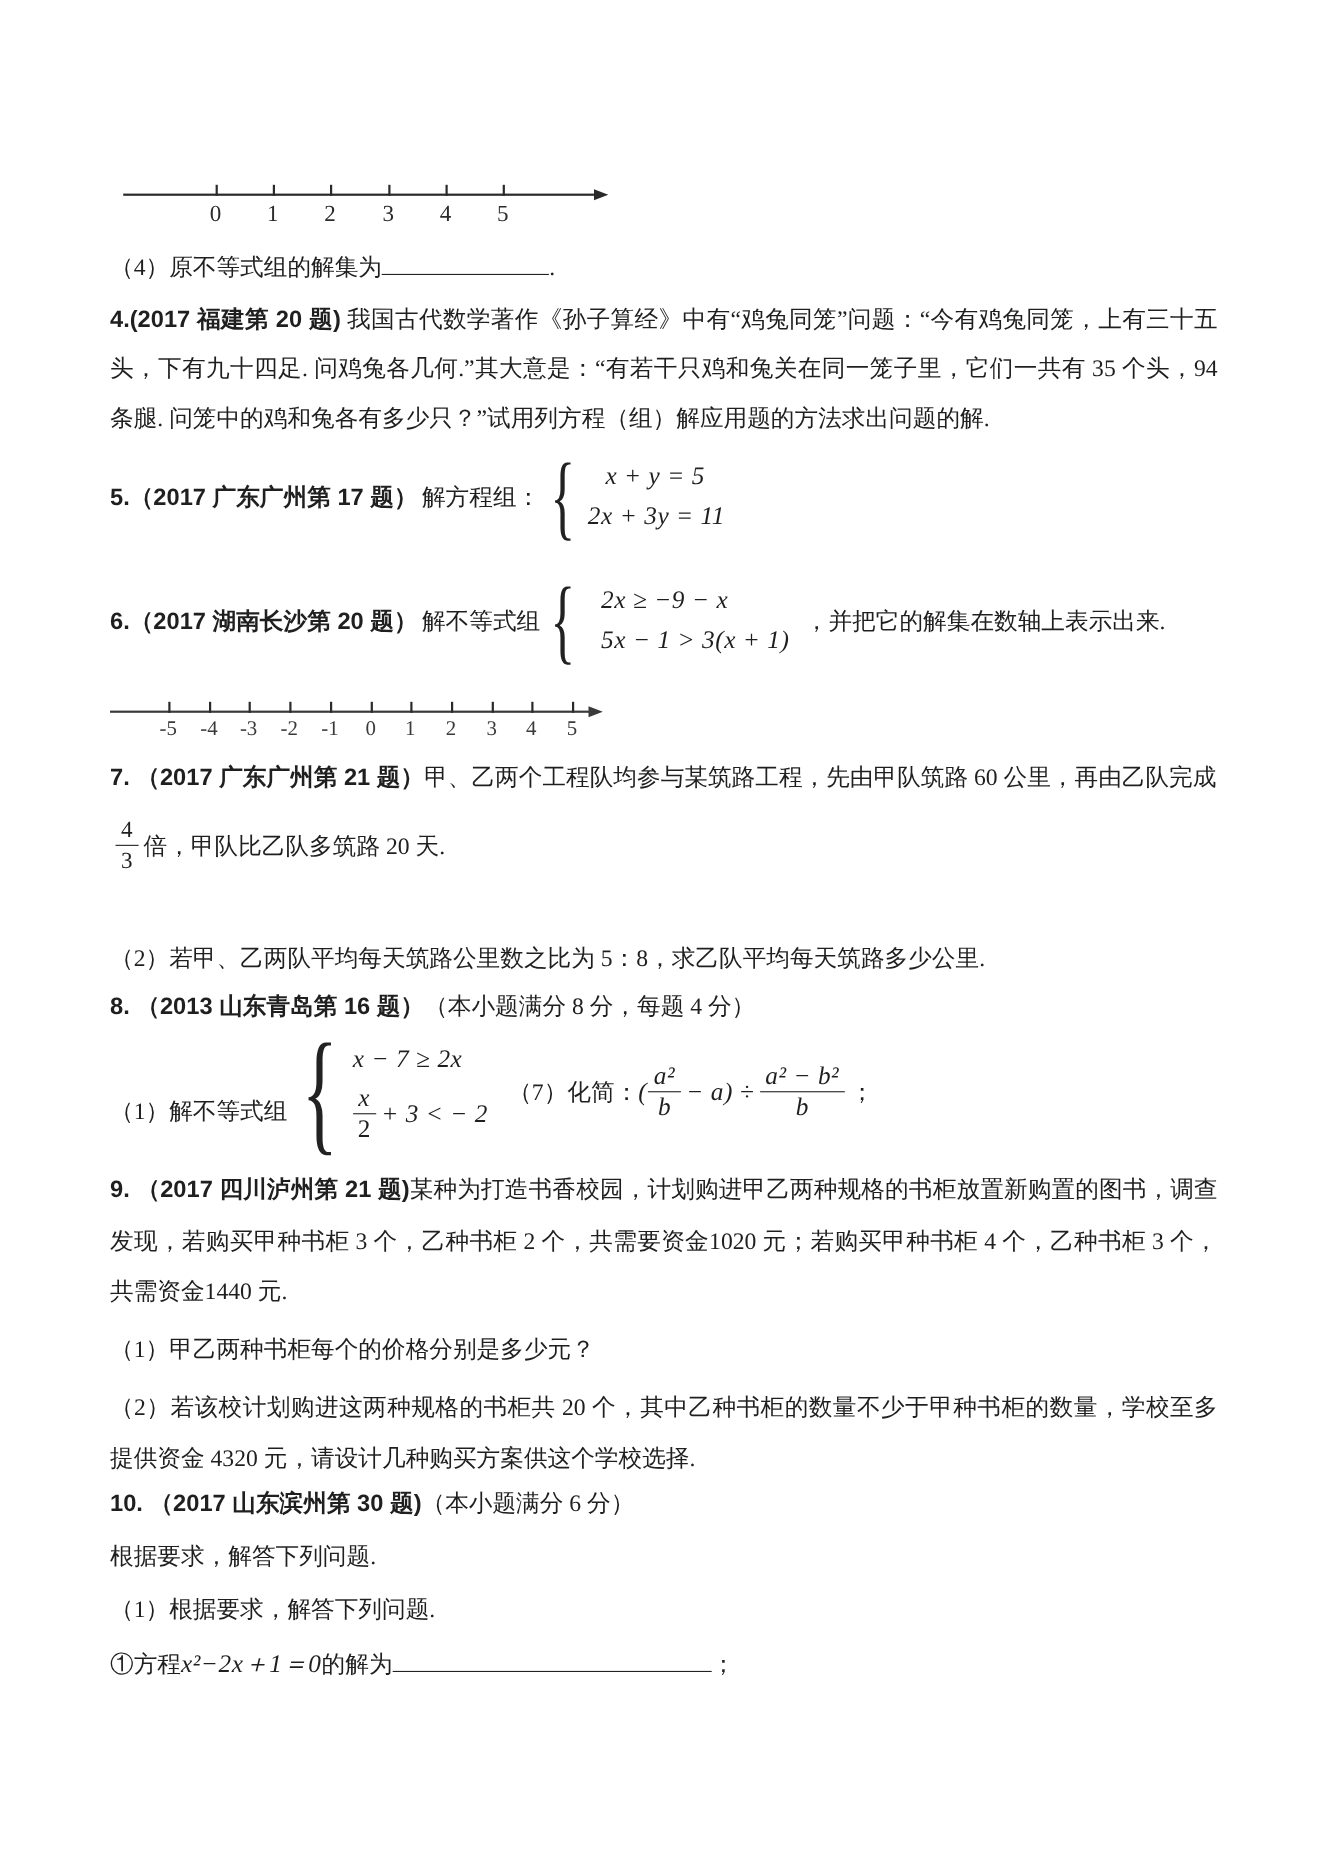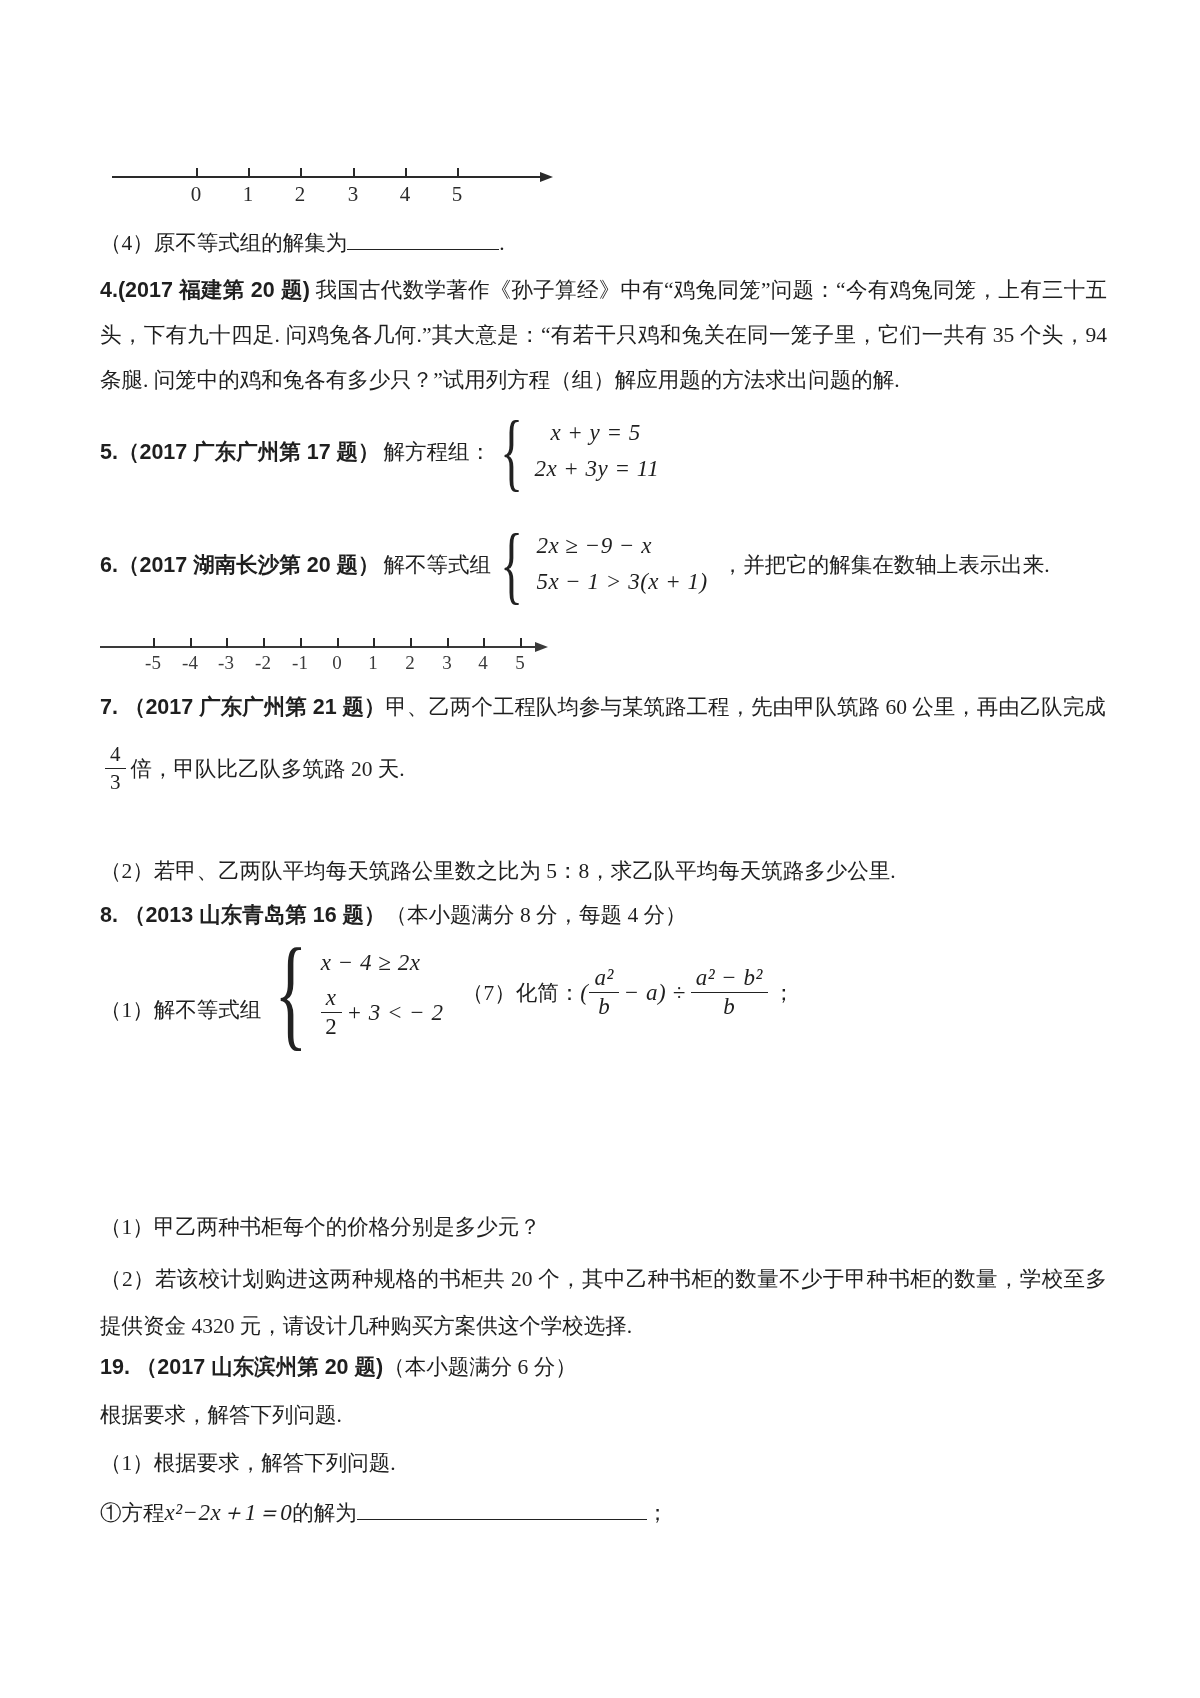--- a/index.html
+++ b/index.html
@@ -70,21 +70,21 @@
     <div class="eqcol math" style="margin-left:2px;font-style:italic;">
       <span class="eq" style="padding-left:16px;">x + y = 5</span>
       <span class="eq">2x + 3y = 11</span>
     </div>
   </div>
 
   <div class="abs row" style="left:100px;top:519px;height:90px;justify-content:flex-end;">
     <span class="lead">6.（2017 湖南长沙第 20 题）</span>
     <span style="margin-left:4px;">解不等式组</span>
     <span class="brace brace-2l">{</span>
-    <div class="eqcol math" style="margin-left:4px;">
+    <div class="eqcol math" style="margin-left:14px;">
       <span class="eq">2x ≥ −9 − x</span>
       <span class="eq">5x − 1 &gt; 3(x + 1)</span>
     </div>
     <span style="margin-left:14px;">，并把它的解集在数轴上表示出来.</span>
   </div>
 
   <div class="abs nl2" style="left:95px;top:626px;width:465px;height:52px;">
     <div class="axis-line" style="left:5px;top:20px;width:437px;background:#3a3a3a;"></div>
     <div class="arrow" style="left:440px;top:15.5px;border-left-color:#3a3a3a;"></div>
     <div class="tick" style="left:58px;top:12px;height:10px;"></div>
@@ -124,21 +124,21 @@
   <div class="abs item" style="left:100px;top:856px;">（2）若甲、乙两队平均每天筑路公里数之比为 5：8，求乙队平均每天筑路多少公里.</div>
 
   <div class="abs item" style="left:100px;top:900px;">
     <span class="lead">8. （2013 山东青岛第 16 题）</span><span>（本小题满分 8 分，每题 4 分）</span>
   </div>
   <div class="abs" style="left:100px;top:930px;width:1007px;height:125px;">
     <div class="row" style="position:absolute;left:0;top:0;height:125px;">
       <span style="margin-top:34px;">（1）解不等式组</span>
       <span class="brace brace-big">{</span>
       <div class="eqcol math">
-        <span class="eq">x − 4 ≥ 2x</span>
+        <span class="eq">x − 7 ≥ 2x</span>
         <span class="row" style="margin-top:4px;">
           <span class="frac" style="margin-left:0;">
             <span class="num">x</span>
             <span class="den" style="font-style:normal;">2</span>
           </span>
           <span>+ 3 &lt; − 2</span>
         </span>
       </div>
     </div>
     <div class="row" style="position:absolute;left:362px;top:0;height:125px;">
@@ -150,25 +150,28 @@
       </span>
       <span class="math">− a) ÷</span>
       <span class="frac math">
         <span class="num">a² − b²</span>
         <span class="den">b</span>
       </span>
       <span>；</span>
     </div>
   </div>
 
+  <div class="abs para" style="left:100px;top:1058px;width:1007px;line-height:46.5px;">
+    <span class="lead">9. （2017 四川泸州第 21 题)</span><span>某种为打造书香校园，计划购进甲乙两种规格的书柜放置新购置的图书，调查发现，若购买甲种书柜 3 个，乙种书柜 2 个，共需要资金1020 元；若购买甲种书柜 4 个，乙种书柜 3 个，共需资金1440 元.</span>
+  </div>
   <div class="abs item" style="left:100px;top:1212px;">（1）甲乙两种书柜每个的价格分别是多少元？</div>
   <div class="abs para" style="left:100px;top:1256px;width:1007px;line-height:47px;">（2）若该校计划购进这两种规格的书柜共 20 个，其中乙种书柜的数量不少于甲种书柜的数量，学校至多提供资金 4320 元，请设计几种购买方案供这个学校选择.</div>
 
   <div class="abs item" style="left:100px;top:1352px;">
-    <span class="lead">19. （2017 山东滨州第 20 题)</span><span>（本小题满分 6 分）</span>
+    <span class="lead">10. （2017 山东滨州第 30 题)</span><span>（本小题满分 6 分）</span>
   </div>
   <div class="abs item" style="left:100px;top:1400px;">根据要求，解答下列问题.</div>
   <div class="abs item" style="left:100px;top:1448px;">（1）根据要求，解答下列问题.</div>
   <div class="abs rowb" style="left:100px;top:1496px;">
     <span>①方程 </span>
     <span class="math">x²−2x＋1＝0</span>
     <span> 的解为</span>
     <span class="blank" style="width:290px;"></span>
     <span>；</span>
   </div>

